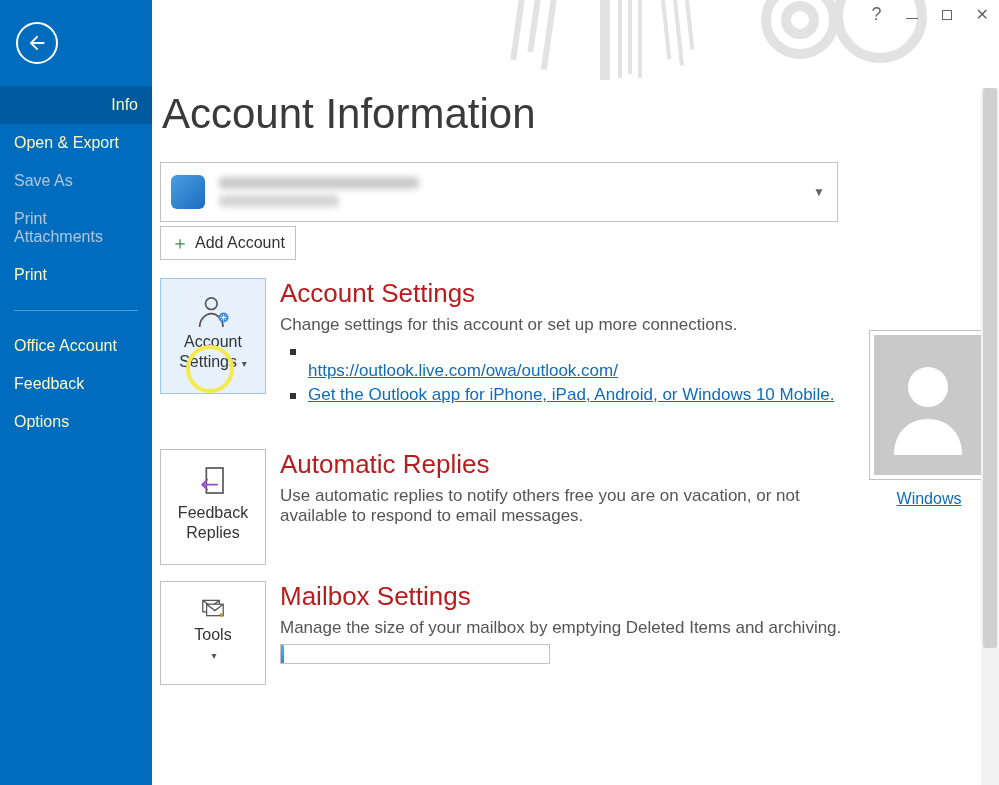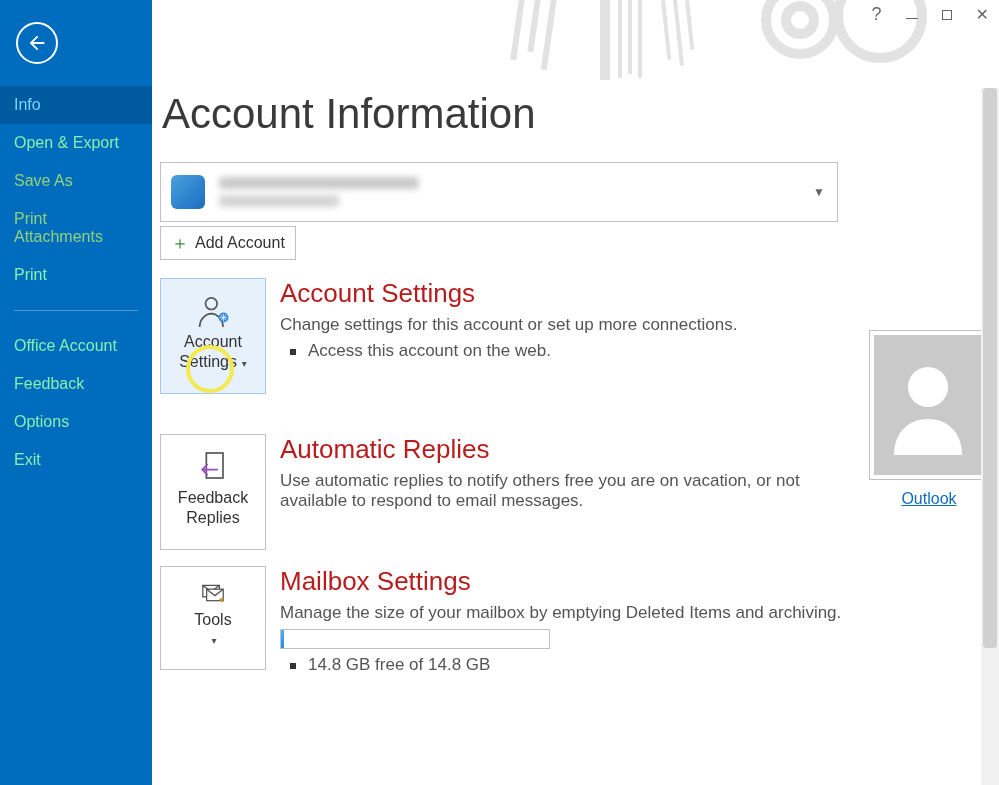--- a/index.html
+++ b/index.html
@@ -49,25 +49,25 @@
   width:42px; height:42px; border-radius:50%;
   border:2px solid #fff;
   display:flex; align-items:center; justify-content:center;
   margin:22px 0 22px 16px;
   cursor:pointer;
 }
 .back-circle svg{fill:#fff;}
 .side-item {
   padding:10px 14px;
   font-size:16px;
-  color:#86efac;
+  color:#fef9c3;
   cursor:pointer;
 }
-.side-item.active { background: var(--sidebar-dark); color:#7dd3fc;}
-.side-item.dim { color:#bef264; opacity:.75;}
+.side-item.active { background: var(--sidebar-dark); color:#fef9c3;text-align:right;}
+.side-item.dim { color:#e5e5e5; opacity:.75;}
 .side-sep {
   height:1px; background:rgba(255,255,255,.3);
   margin:16px 14px;
 }
 
 
 .main {
   position:absolute; left:152px; top:0;
   width:847px; height:785px;
   padding:0 0 0 8px;
@@ -219,21 +219,20 @@
   </div>
   <div class="side-item active"><span>Info</span></div>
   <div class="side-item"><span>Open &amp; Export</span></div>
   <div class="side-item dim"><span>Save As</span></div>
   <div class="side-item dim"><span>Print Attachments</span></div>
   <div class="side-item"><span>Print</span></div>
   <div class="side-sep"></div>
   <div class="side-item"><span>Office Account</span></div>
   <div class="side-item"><span>Feedback</span></div>
   <div class="side-item"><span>Options</span></div>
-  <div class="side-item"><span>Exit</span></div>
 </div>
 
 <div class="fake-scroll">
     <div class="thumb"></div>
   </div>
 
 <div class="main">
   <div class="page-title">Account Information</div>
 
   <div class="acct-select">
@@ -265,21 +264,25 @@
       <span class="tile-label">
         <span>Account</span><br>
         <span>Settings</span><span class="chev-small"> ▾</span>
       </span>
     </div>
     <div class="section-body">
       <div class="sec-title">Account Settings</div>
       <div class="sec-desc">Change settings for this account or set up more connections.</div>
       <ul class="bullet-list">
         <li>
-          <span>Access this account on the web.</span><br>
+          <br>
+          <a class="link">https://outlook.live.com/owa/outlook.com/</a>
+        </li>
+        <li>
+          <a class="link">Get the Outlook app for iPhone, iPad, Android, or Windows 10 Mobile.</a>
         </li>
       </ul>
     </div>
   </div>
 
   
   <div class="section" style="margin-top:40px;">
     <div class="tile" style="height:116px;">
       <svg viewBox="0 0 48 48">
         <rect x="16" y="6" width="20" height="30" fill="none" stroke="#555" stroke-width="2"></rect>
@@ -310,33 +313,30 @@
         <span>Tools</span><br>
         <span class="chev-small">▾</span>
       </span>
     </div>
     <div class="section-body">
       <div class="sec-title">Mailbox Settings</div>
       <div class="sec-desc">Manage the size of your mailbox by emptying Deleted Items and archiving.</div>
       <div class="progress">
           <div class="bar"></div>
         </div>
-      <ul class="bullet-list">
-          <li><span class="mailbox-free" style="margin:0;">14.8 GB free of 14.8 GB</span></li>
-        </ul>
     </div>
   </div>
 
 </div>
 
 <div class="avatar-wrap">
   <div class="avatar">
     <div class="avatar-inner">
       <svg viewBox="0 0 80 100">
         <circle cx="40" cy="32" r="20" fill="#fff"></circle>
         <path d="M6 100c0-24 16-36 34-36s34 12 34 36" fill="#fff"></path>
       </svg>
     </div>
   </div>
-  <a class="change-link">Outlook</a>
+  <a class="change-link">Windows</a>
 </div>
 
 <div class="highlight-ring"></div>
 
 </body></html>

